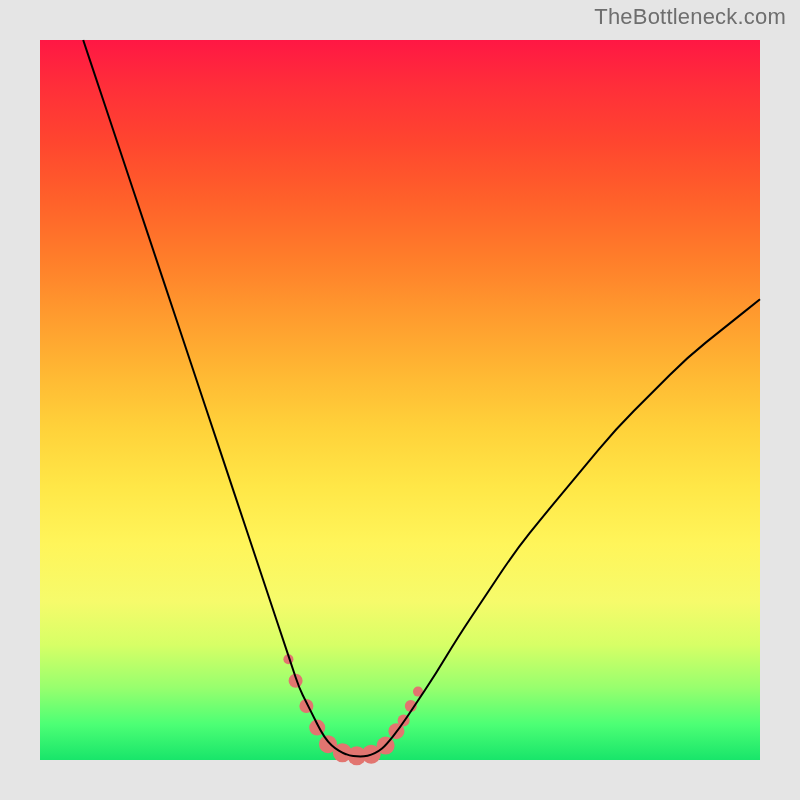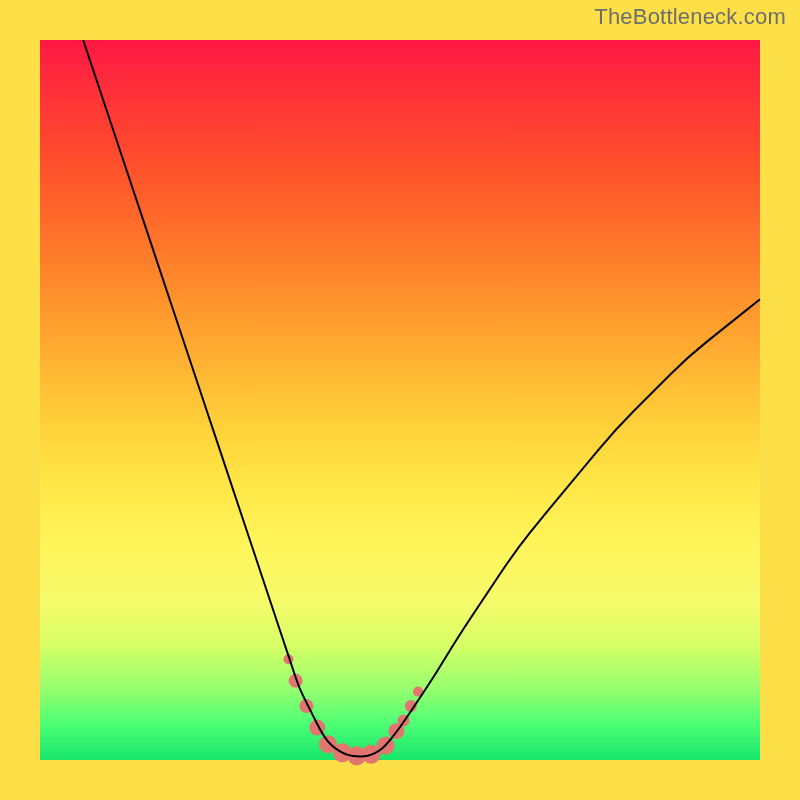--- a/index.html
+++ b/index.html
@@ -8,21 +8,21 @@
     width: 800px;
     height: 800px;
     background: #000;
     font-family: Arial, Helvetica, sans-serif;
     overflow: hidden;
   }
   .frame {
     position: absolute;
     left: 0; top: 0;
     width: 800px; height: 800px;
-    background: #fde047;
+    background: #e5e5e5;
   }
   .plot-area {
     position: absolute;
     left: 40px;
     top: 40px;
     width: 720px;
     height: 720px;
     
     background: linear-gradient(
       to bottom,

